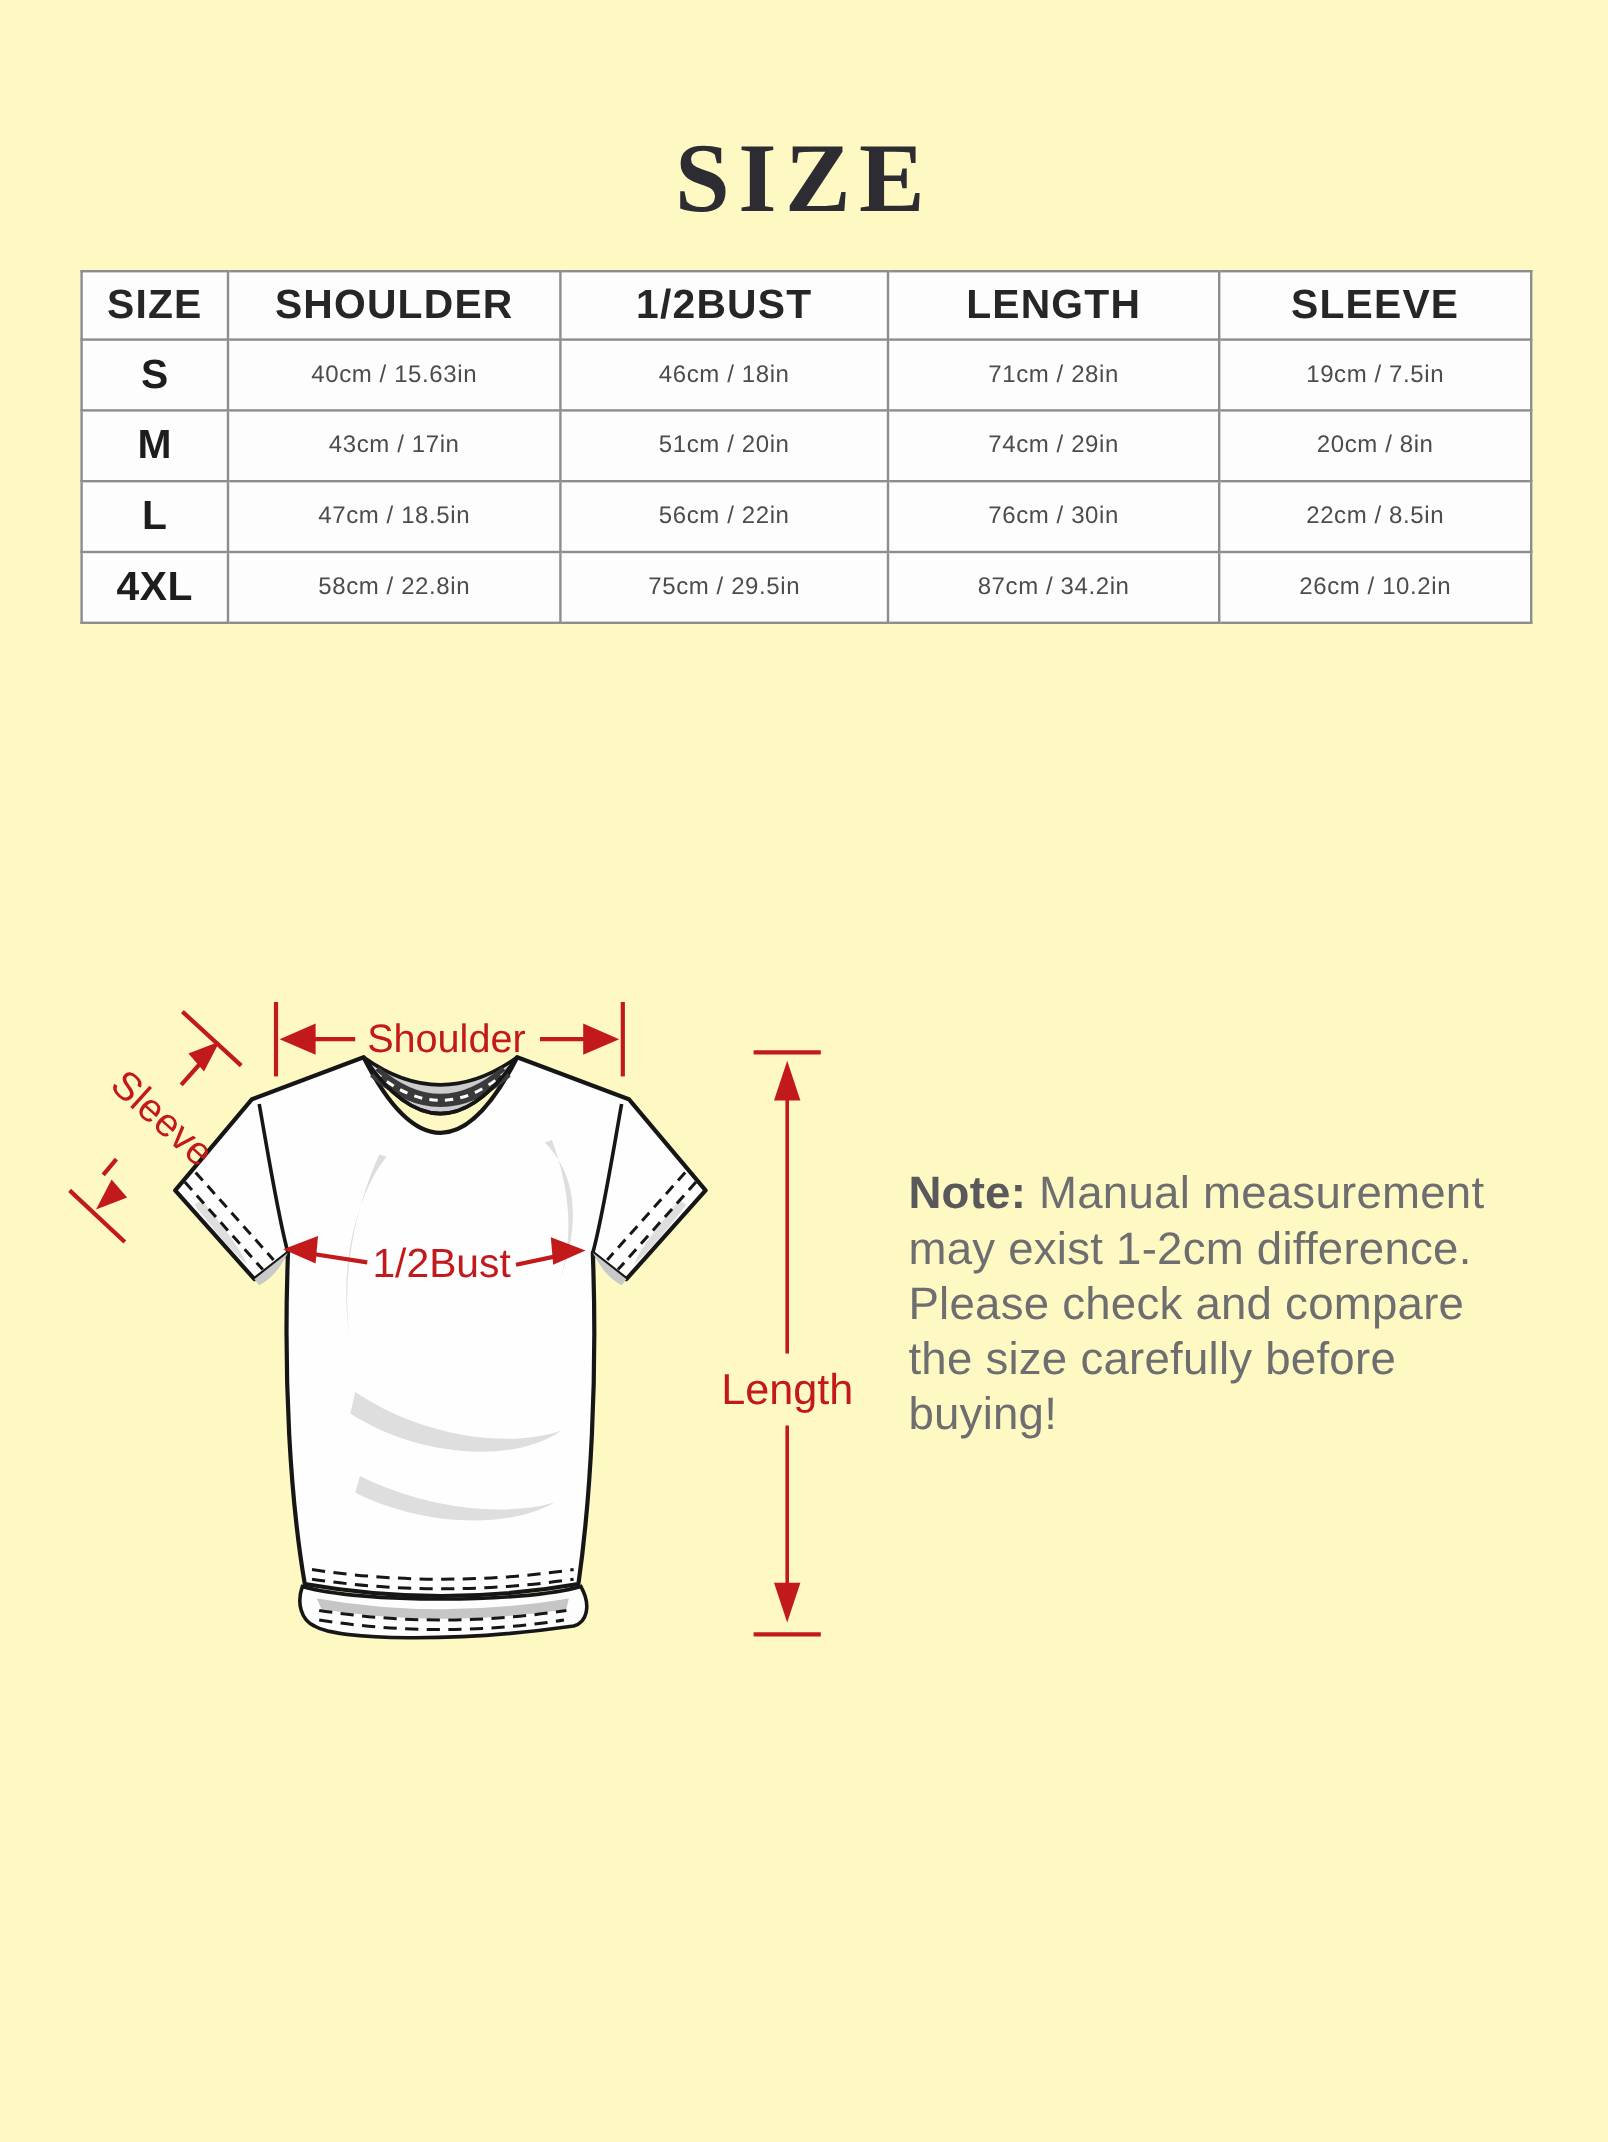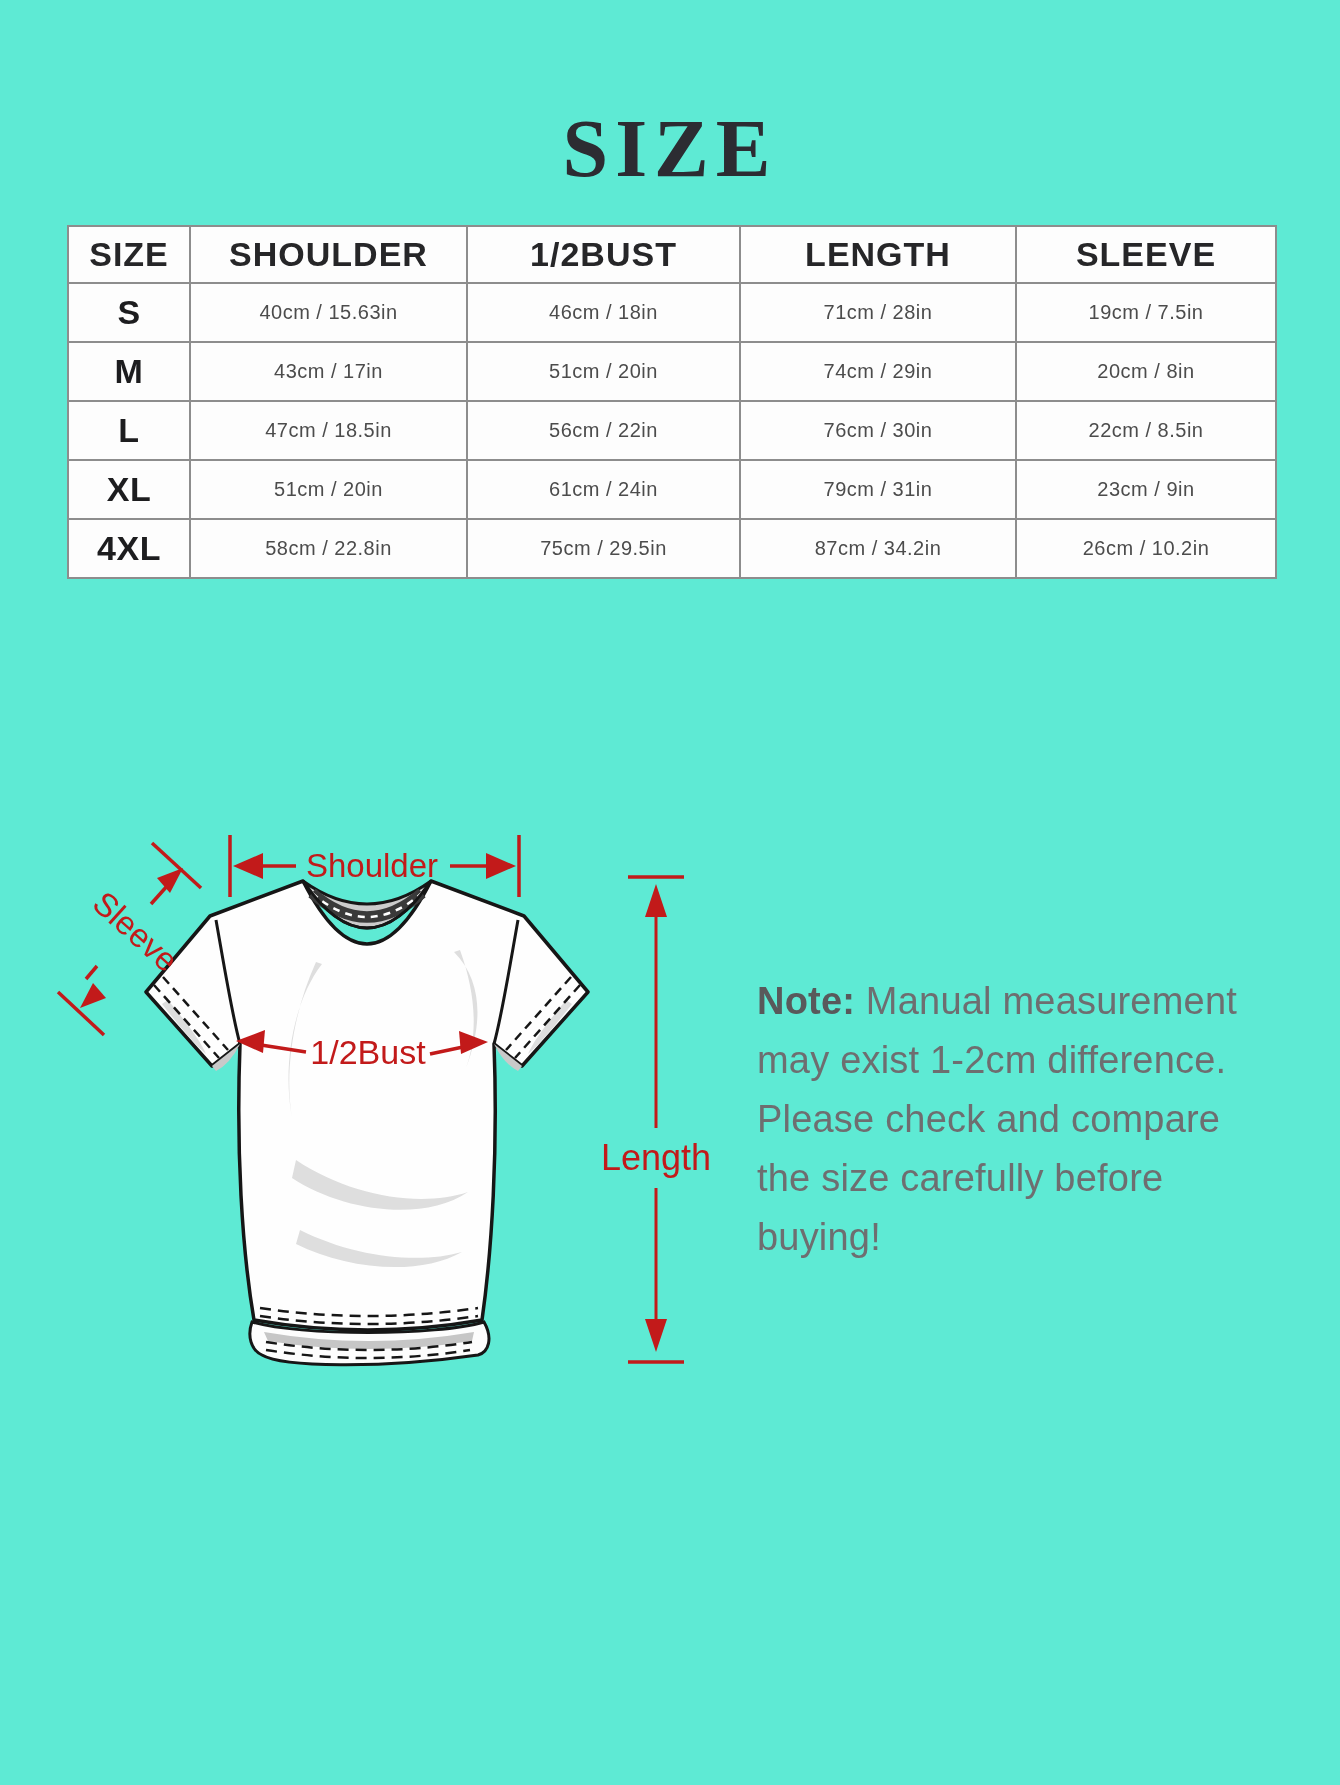--- a/index.html
+++ b/index.html
@@ -1,18 +1,18 @@
 <!DOCTYPE html>
 <html><head>
 <meta charset="utf-8">
 <style>
   html,body { margin:0; padding:0; background:#ffffff; }
   .canvas {
     position:relative; width:1340px; height:1785px;
-    background:#5eead4; overflow:hidden;
+    background:#fef9c3; overflow:hidden;
     font-family:"Liberation Sans", sans-serif;
   }
   .page-title {
     position:absolute; left:0; top:108px; width:1340px;
     text-align:center;
     font-family:"Liberation Serif", serif;
     font-weight:700; font-size:82px; letter-spacing:7px;
     color:#2c2c32; line-height:1;
   }
   table.size-table {
@@ -34,21 +34,21 @@
   }
   .size-table td.size-col {
     font-weight:700; color:#1d1d1f; font-size:34px;
   }
   .diagram-svg { position:absolute; left:0; top:760px; }
   .diagram-svg text {
     font-family:"Liberation Sans", sans-serif;
   }
   .note-block {
     position:absolute; left:757px; top:972px; width:516px;
-    font-size:38px; line-height:59px; color:#6e6e70;
+    font-size:38px; line-height:46px; color:#6e6e70;
     letter-spacing:0.2px;
   }
   .note-label { font-weight:700; color:#59595b; }
 </style>
 </head>
 <body>
 
 <div class="canvas">
 
   <div class="page-title">SIZE</div>
@@ -84,27 +84,20 @@
         <td>51cm / 20in</td>
         <td>74cm / 29in</td>
         <td>20cm / 8in</td>
       </tr>
       <tr>
         <td class="size-col">L</td>
         <td>47cm / 18.5in</td>
         <td>56cm / 22in</td>
         <td>76cm / 30in</td>
         <td>22cm / 8.5in</td>
-      </tr>
-      <tr>
-        <td class="size-col">XL</td>
-        <td>51cm / 20in</td>
-        <td>61cm / 24in</td>
-        <td>79cm / 31in</td>
-        <td>23cm / 9in</td>
       </tr>
       <tr>
         <td class="size-col">4XL</td>
         <td>58cm / 22.8in</td>
         <td>75cm / 29.5in</td>
         <td>87cm / 34.2in</td>
         <td>26cm / 10.2in</td>
       </tr>
     </tbody>
   </table>

